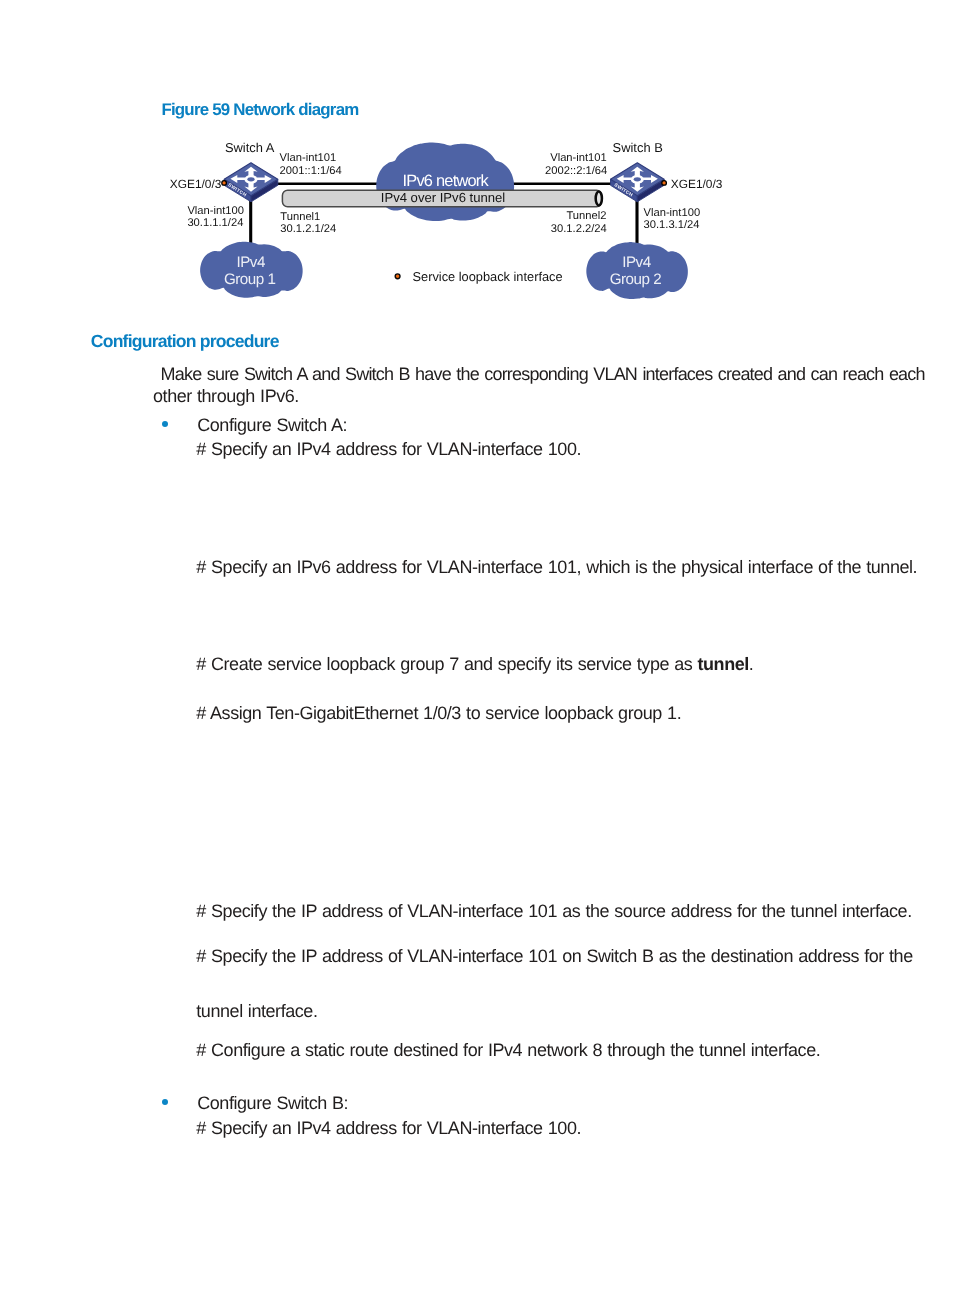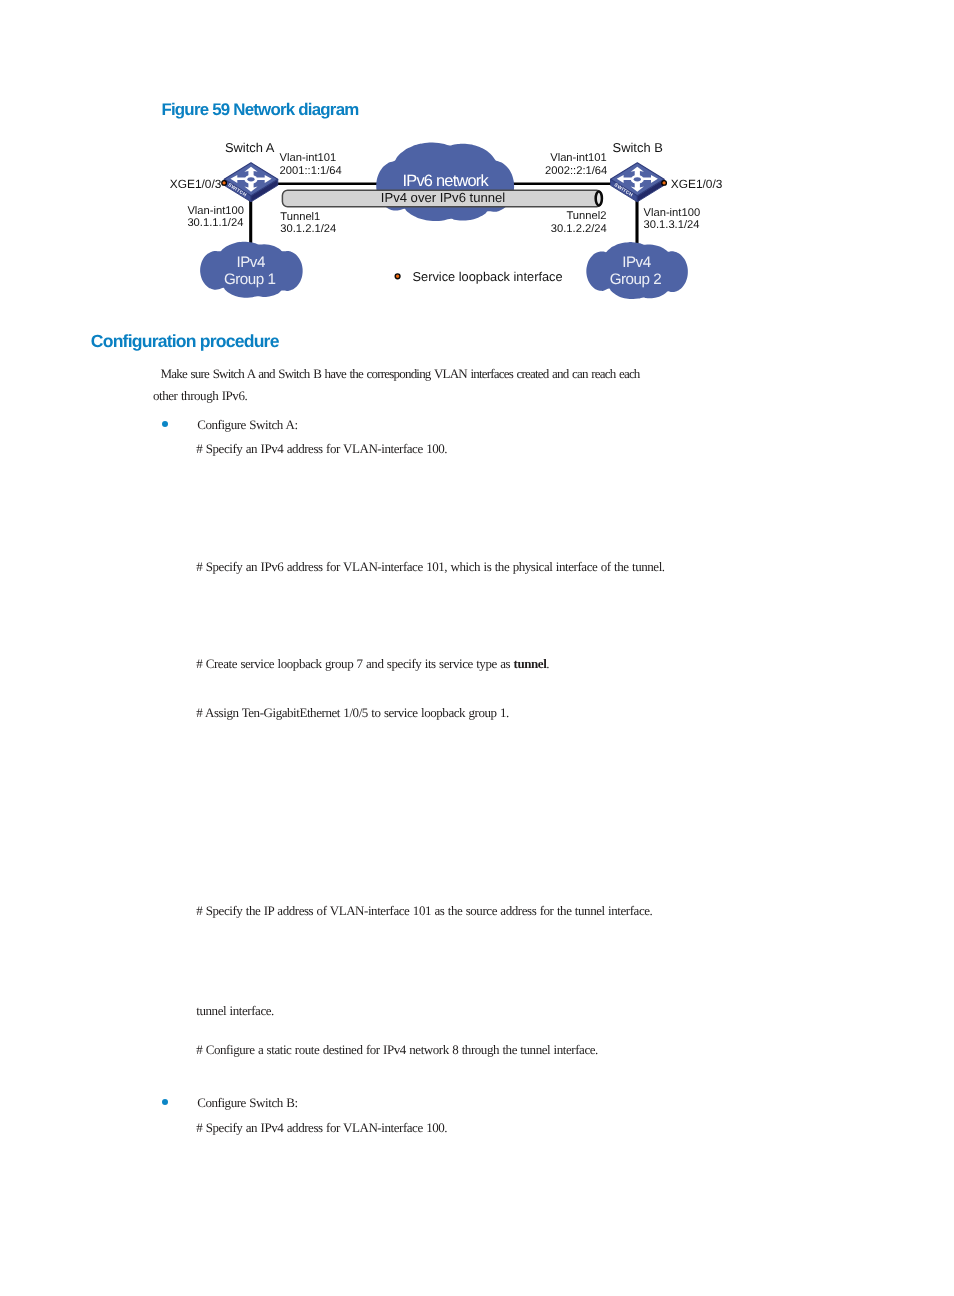--- a/index.html
+++ b/index.html
@@ -1,21 +1,21 @@
 <!DOCTYPE html>
 <html><head>
 <meta charset="utf-8">
 <title>Network diagram page</title>
 <style>
   html,body{margin:0;padding:0;}
   body{width:954px;height:1296px;background:#ffffff;font-family:"Liberation Sans",sans-serif;-webkit-font-smoothing:antialiased;text-rendering:geometricPrecision;}
   .page{position:relative;width:954px;height:1196px;overflow:hidden;}
   .fig-title{position:absolute;left:161.4px;top:102.3px;font-size:16.9px;font-weight:bold;color:#0a80c2;line-height:16px;letter-spacing:-0.79px;}
   .sec-head{position:absolute;left:90.8px;top:333.2px;font-size:17.6px;font-weight:bold;color:#0a80c2;line-height:17px;letter-spacing:-0.80px;}
-  .body{position:absolute;font-size:13px;color:#211e1e;line-height:16.6px;white-space:nowrap;letter-spacing:-0.44px;word-spacing:0.58px;font-family:Liberation Serif, serif;}
+  .body{position:absolute;font-size:18px;color:#211e1e;line-height:16.6px;white-space:nowrap;letter-spacing:-0.44px;word-spacing:0.58px;}
   .tight{letter-spacing:-0.80px;word-spacing:1.14px;}
   .bullet{position:absolute;width:6.1px;height:6.1px;border-radius:50%;background:#0b86c6;}
   .diagram{position:absolute;left:0;top:0;}
   .page-num{position:absolute;left:0;top:1210.1px;width:954px;text-align:center;font-size:16.2px;line-height:16.2px;color:#211e1e;letter-spacing:-0.2px;}
   .b{font-weight:bold;}
 </style>
 </head>
 <body>
 
 <div class="page">
@@ -99,23 +99,24 @@
 
   <div class="body tight" style="left:160.6px;top:366.3px">Make sure Switch A and Switch B have the corresponding VLAN interfaces created and can reach each</div>
   <div class="body" style="left:153px;top:387.60px">other through IPv6.</div>
 
   <div class="bullet" style="left:161.6px;top:420.5px"></div>
   <div class="body" style="left:197.2px;top:416.90px">Configure Switch A:</div>
   <div class="body" style="left:196.3px;top:441.30px"># Specify an IPv4 address for VLAN-interface 100.</div>
 
   <div class="body" style="left:196.3px;top:558.60px"># Specify an IPv6 address for VLAN-interface 101, which is the physical interface of the tunnel.</div>
   <div class="body" style="left:196.3px;top:656.40px"><span># Create service loopback group 7 and specify its service type as </span><span class="b">tunnel</span><span>.</span></div>
-  <div class="body" style="left:196.3px;top:704.90px"># Assign Ten-GigabitEthernet 1/0/5 to service loopback group 1.</div>
+  <div class="body" style="left:196.3px;top:704.90px"># Assign Ten-GigabitEthernet 1/0/3 to service loopback group 1.</div>
 
   <div class="body" style="left:196.3px;top:903px"># Specify the IP address of VLAN-interface 101 as the source address for the tunnel interface.</div>
+  <div class="body" style="left:196.3px;top:948.00px"># Specify the IP address of VLAN-interface 101 on Switch B as the destination address for the</div>
   <div class="body" style="left:196.3px;top:1003px">tunnel interface.</div>
 
   <div class="body" style="left:196.3px;top:1041.80px"># Configure a static route destined for IPv4 network 8 through the tunnel interface.</div>
 
   <div class="bullet" style="left:162.1px;top:1099.0px"></div>
   <div class="body" style="left:197.2px;top:1095.00px">Configure Switch B:</div>
   <div class="body" style="left:196.3px;top:1120.40px"># Specify an IPv4 address for VLAN-interface 100.</div>
 </div>
 
 </body></html>

